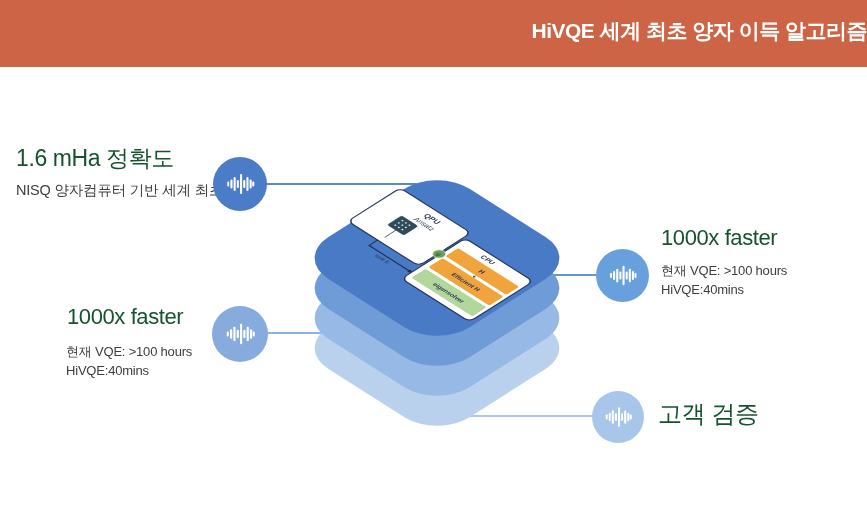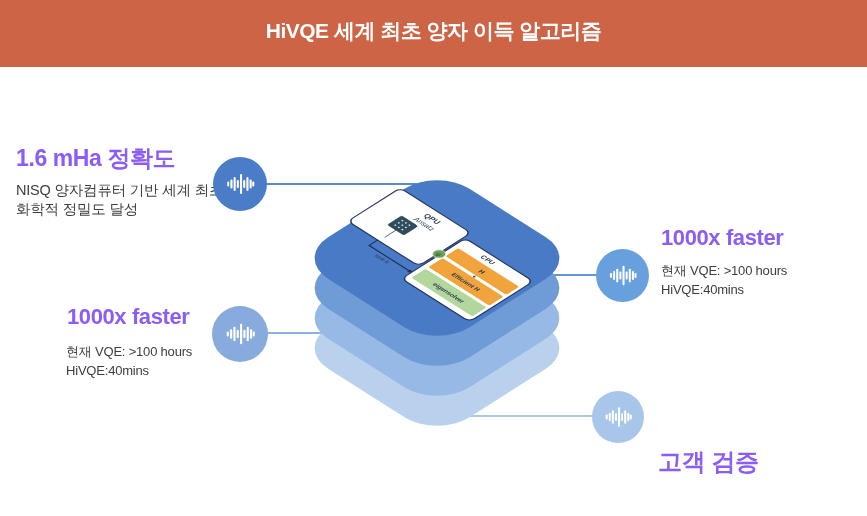--- a/index.html
+++ b/index.html
@@ -2,41 +2,41 @@
 <html><head>
 <meta charset="utf-8">
 <style>
   html,body{margin:0;padding:0;}
   .page{
     position:relative;width:867px;height:516px;background:#ffffff;
     overflow:hidden;font-family:"Liberation Sans",sans-serif;
   }
   .banner{
     position:absolute;left:0;top:0;width:867px;height:67px;
-    display:flex;align-items:center;justify-content:center;
+    display:flex;align-items:center;justify-content:flex-end;
   }
   .banner h1{
     margin:0;padding-bottom:6px;color:#ffffff;font-size:21px;font-weight:800;
     letter-spacing:-0.5px;
   }
   .callout-title{
-    position:absolute;color:#8b5cf6;font-weight:700;letter-spacing:-0.4px;
+    position:absolute;color:#14532d;font-weight:400;letter-spacing:-0.4px;
     white-space:nowrap;
   }
   .callout-sub{
     position:absolute;color:#3d3d3d;font-size:13px;line-height:19px;
     letter-spacing:-0.2px;white-space:nowrap;
   }
   .co1-title{left:16px;top:143px;font-size:23px;}
   .co1-sub{left:16px;top:181px;font-size:14.5px;}
   .co2-title{left:661px;top:225px;font-size:22px;}
   .co2-sub{left:661px;top:261px;}
   .co3-title{left:67px;top:304px;font-size:22px;}
   .co3-sub{left:66px;top:342px;}
-  .co4-title{left:658px;top:398px;font-size:24px;margin-top:48px;}
+  .co4-title{left:658px;top:398px;font-size:24px;}
   .co-circle{position:absolute;}
   .c1{left:213px;top:157px;}
   .c2{left:596px;top:249px;}
   .c3{left:212px;top:306px;}
   .c4{left:592px;top:391px;}
   .conn{position:absolute;height:2px;border-radius:1px;}
   .l1{left:265px;top:183px;width:152px;}
   .l2{left:548px;top:274px;width:52px;}
   .l3{left:264px;top:332px;width:58px;}
   .l4{left:466px;top:415px;width:130px;}
@@ -135,21 +135,20 @@
       <g>
         <circle cx="-3" cy="-6" r="6.5" fill="#69a254" stroke="#e9f1e1" stroke-width="0.8"></circle>
         <text x="-3" y="-3" text-anchor="middle" font-size="7" fill="#ffffff">ψ</text>
       </g>
     </g>
   </svg>
 
   <div class="callout-title co1-title">1.6 mHa 정확도</div>
   <div class="callout-sub co1-sub">
     <span>NISQ 양자컴퓨터 기반 세계 최초</span><br>
-    <span>화학적 정밀도 달성</span>
   </div>
   <svg class="co-circle c1" width="54" height="54" viewBox="0 0 54 54">
     <circle cx="27" cy="27" r="27" fill="#4a7cc7"></circle>
     <use href="#wave" x="12" y="12" width="30" height="30"></use>
   </svg>
 
   <div class="callout-title co2-title">1000x faster</div>
   <div class="callout-sub co2-sub">
     <span>현재 VQE: &gt;100 hours</span><br>
     <span>HiVQE:40mins</span>

